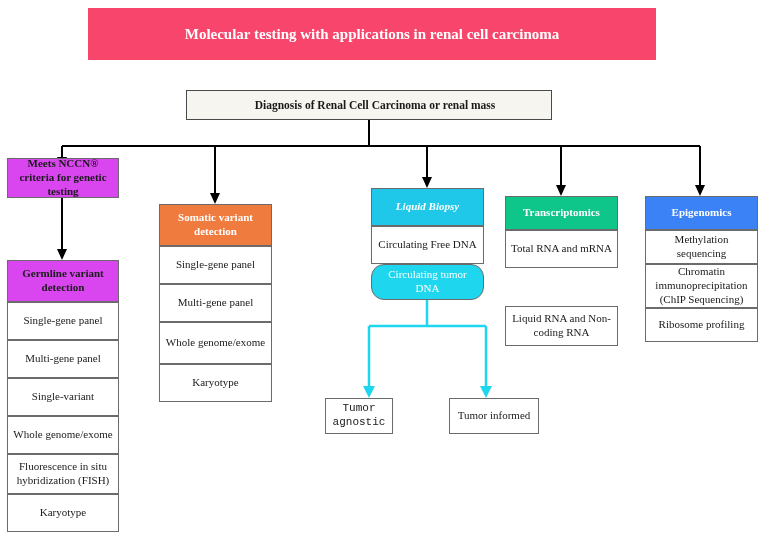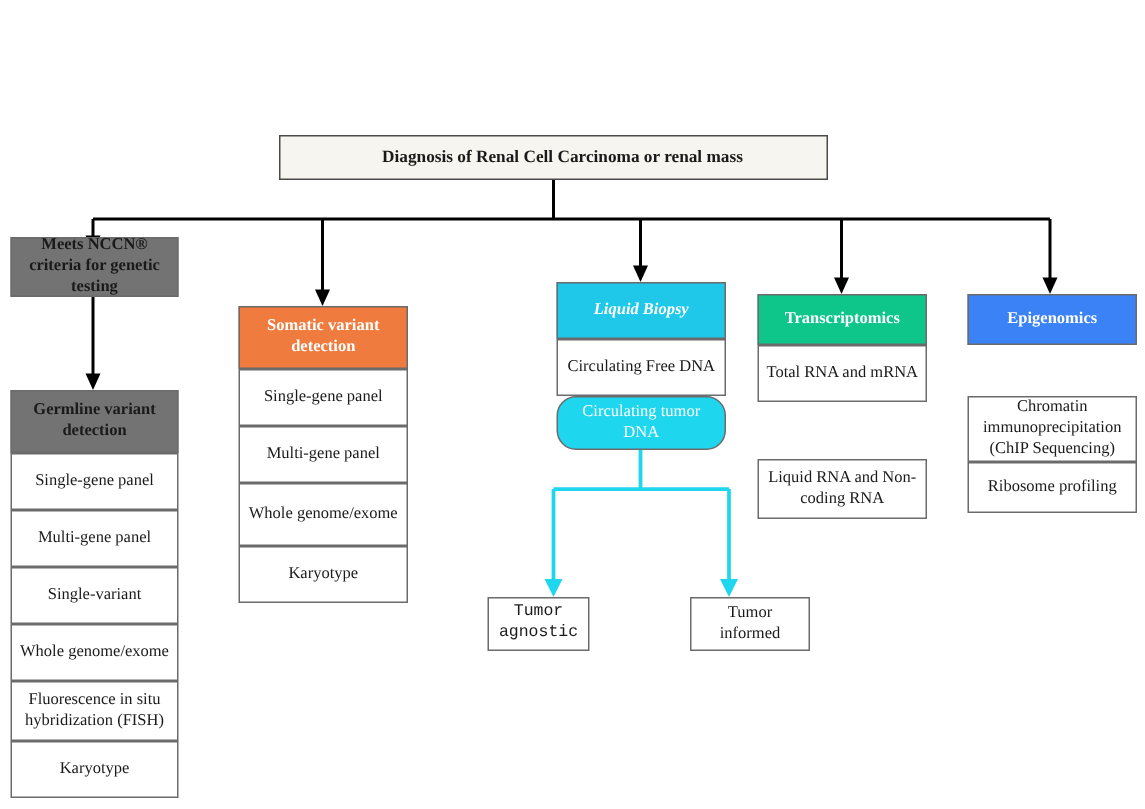--- a/index.html
+++ b/index.html
@@ -59,40 +59,41 @@
     background: #f7f5ef;
     font-weight: bold;
     font-size: 11.5px;
     border: 1px solid #4a4a4a;
     padding-left: 16px;
   }
   .hdr {
     font-weight: bold;
     font-size: 11px;
   }
-  .hdr-yellow { background: #737373; border-color: #6b6b6b; }
+  .hdr-yellow { background: #d946ef; border-color: #6b6b6b; }
   .hdr-orange { background: #f07b3f; color: #ffffff; }
   .hdr-cyan   { background: #1fc8e8; color: #ffffff; }
   .hdr-green  { background: #0ec58a; color: #ffffff; }
   .hdr-blue   { background: #3b82f6; color: #ffffff; }
   .cell-cyan  { background: #1fd6ef; color: #ffffff; border-radius: 13px; }
 
   svg.lines {
     position: absolute;
     left: 0; top: 0;
     width: 763px;
     height: 539px;
     pointer-events: none;
   }
 </style>
 </head>
 <body>
 
 <div id="canvas">
 
+  <div class="title-banner">Molecular testing with applications in renal cell carcinoma</div>
 
   <svg class="lines">
 
     <path d="M369,120 L369,146" stroke="#000000" stroke-width="2" fill="none"></path>
 
     <path d="M62,146 L700,146" stroke="#000000" stroke-width="2" fill="none"></path>
 
     <path d="M62,146 L62,160" stroke="#000000" stroke-width="2" fill="none"></path>
     <polygon points="62,168 57,157 67,157" fill="#000000"></polygon>
 
@@ -133,23 +134,24 @@
   <div class="node hdr hdr-orange" style="left:159px; top:204px; width:113px; height:42px;">Somatic variant detection</div>
   <div class="node" style="left:159px; top:246px; width:113px; height:38px;">Single-gene panel</div>
   <div class="node" style="left:159px; top:284px; width:113px; height:38px;">Multi-gene panel</div>
   <div class="node" style="left:159px; top:322px; width:113px; height:42px;">Whole genome/exome</div>
   <div class="node" style="left:159px; top:364px; width:113px; height:38px;">Karyotype</div>
 
   <div class="node hdr hdr-cyan" style="left:371px; top:188px; width:113px; height:38px;font-style:italic;">Liquid Biopsy</div>
   <div class="node" style="left:371px; top:226px; width:113px; height:38px;">Circulating Free DNA</div>
   <div class="node cell-cyan" style="left:371px; top:264px; width:113px; height:36px;">Circulating tumor DNA</div>
   <div class="node" style="left:325px; top:398px; width:68px; height:36px;font-family:Liberation Mono, monospace;">Tumor agnostic</div>
-  <div class="node" style="left:460px; top:398px; width:80px; height:36px;font-family:Liberation Serif, serif;">Tumor informed</div>
+  <div class="node" style="left:449px; top:398px; width:90px; height:36px;font-family:Liberation Serif, serif;">Tumor informed</div>
 
   <div class="node hdr hdr-green" style="left:505px; top:196px; width:113px; height:34px;">Transcriptomics</div>
   <div class="node" style="left:505px; top:230px; width:113px; height:38px;">Total RNA and mRNA</div>
   <div class="node" style="left:505px; top:306px; width:113px; height:40px;">Liquid RNA and Non-coding RNA</div>
 
   <div class="node hdr hdr-blue" style="left:645px; top:196px; width:113px; height:34px;">Epigenomics</div>
+  <div class="node" style="left:645px; top:230px; width:113px; height:34px;">Methylation sequencing</div>
   <div class="node" style="left:645px; top:264px; width:113px; height:44px;">Chromatin immunoprecipitation (ChIP Sequencing)</div>
   <div class="node" style="left:645px; top:308px; width:113px; height:34px;">Ribosome profiling</div>
 
 </div>
 
 </body></html>

